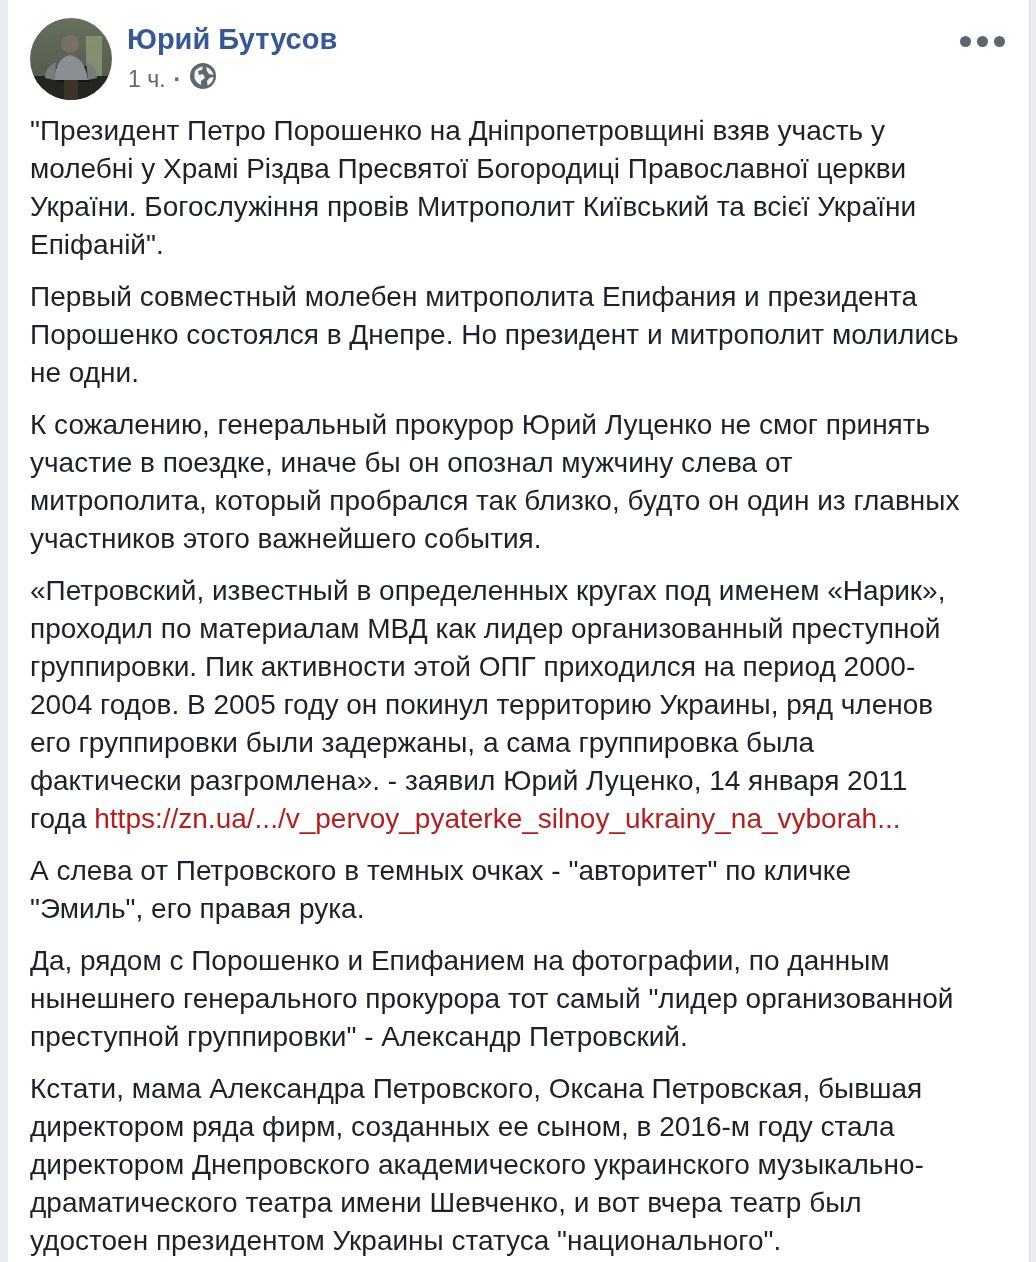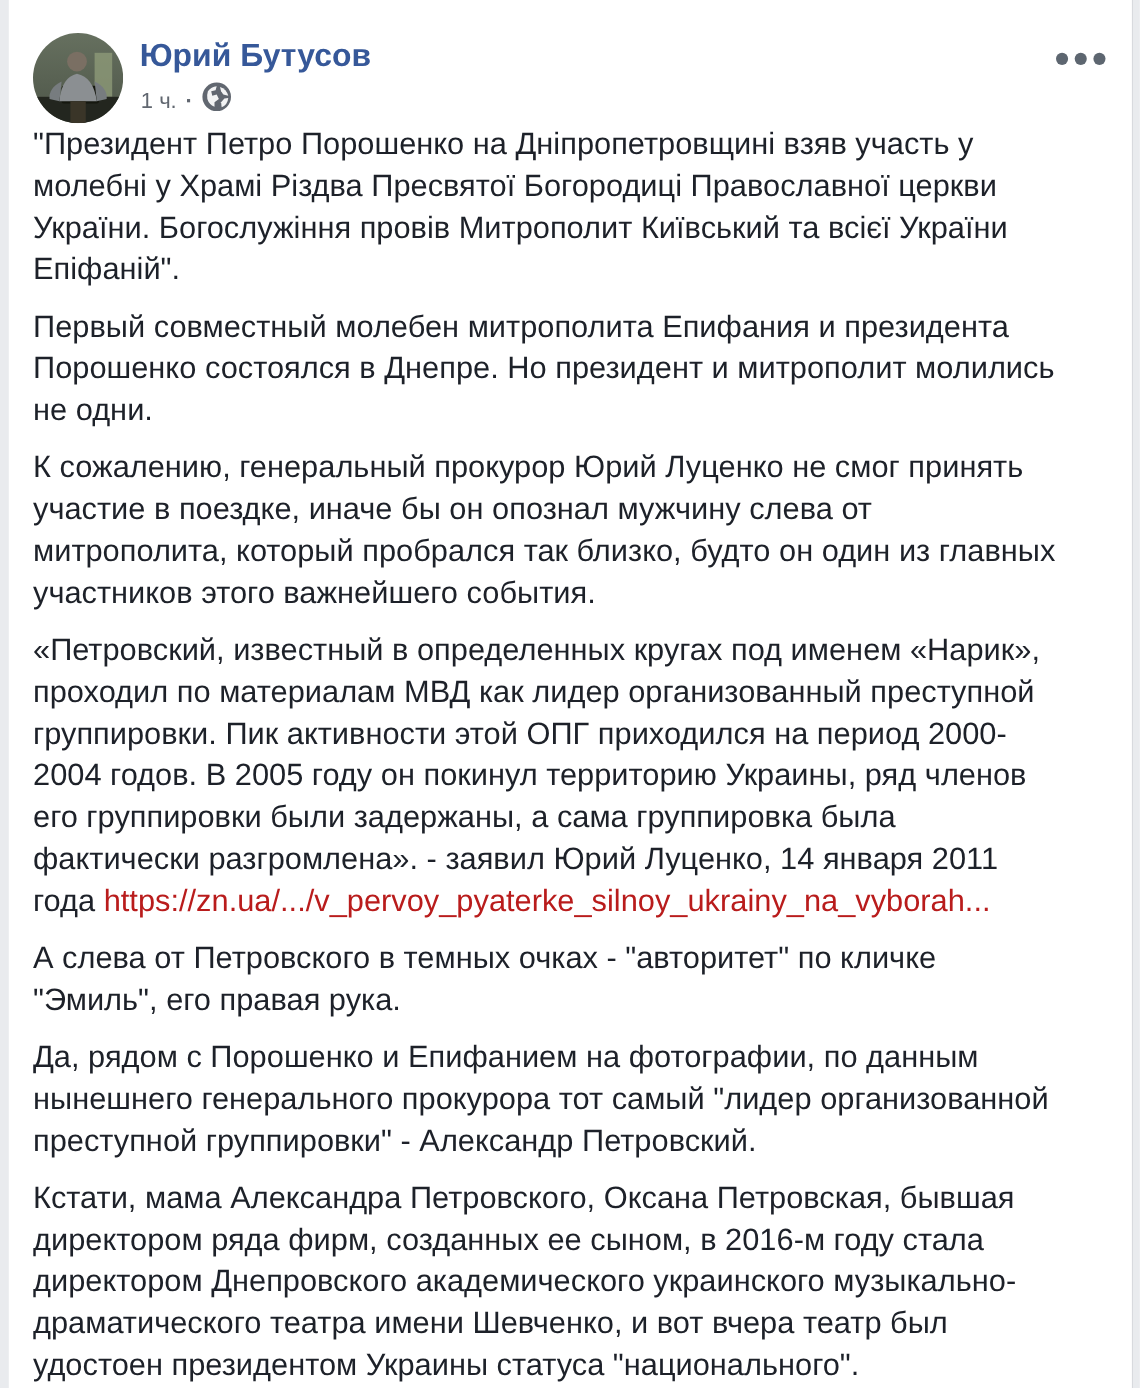--- a/index.html
+++ b/index.html
@@ -17,21 +17,20 @@
     top: 0;
     width: 1022px;
     height: 1262px;
     background: #ffffff;
     border-right: 1px solid #d8dade;
     box-sizing: border-box;
   }
   .post-header {
     position: relative;
     height: 100px;
-    margin-top: 12px;
   }
   .avatar {
     position: absolute;
     left: 22px;
     top: 18px;
     width: 82px;
     height: 82px;
     border-radius: 50%;
     overflow: hidden;
     cursor: pointer;
@@ -47,21 +46,21 @@
     text-decoration: none;
     line-height: 34px;
     cursor: pointer;
   }
   .meta-row {
     position: absolute;
     left: 120px;
     top: 60px;
     display: flex;
     align-items: center;
-    font-size: 20px;
+    font-size: 23px;
     color: #616770;
     line-height: 32px;
   }
   .meta-row .sep {
     margin: 0 8px;
     font-weight: bold;
   }
   .globe { margin-top: 2px; }
   .menu-dots {
     position: absolute;

